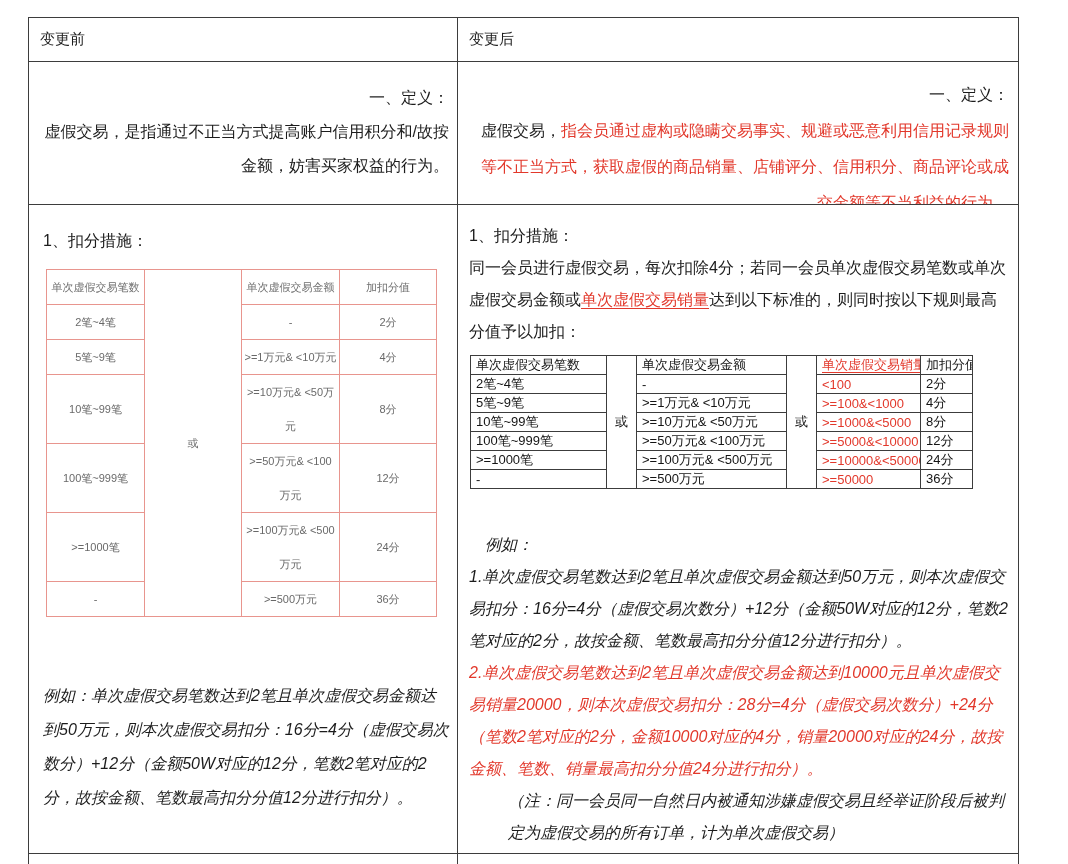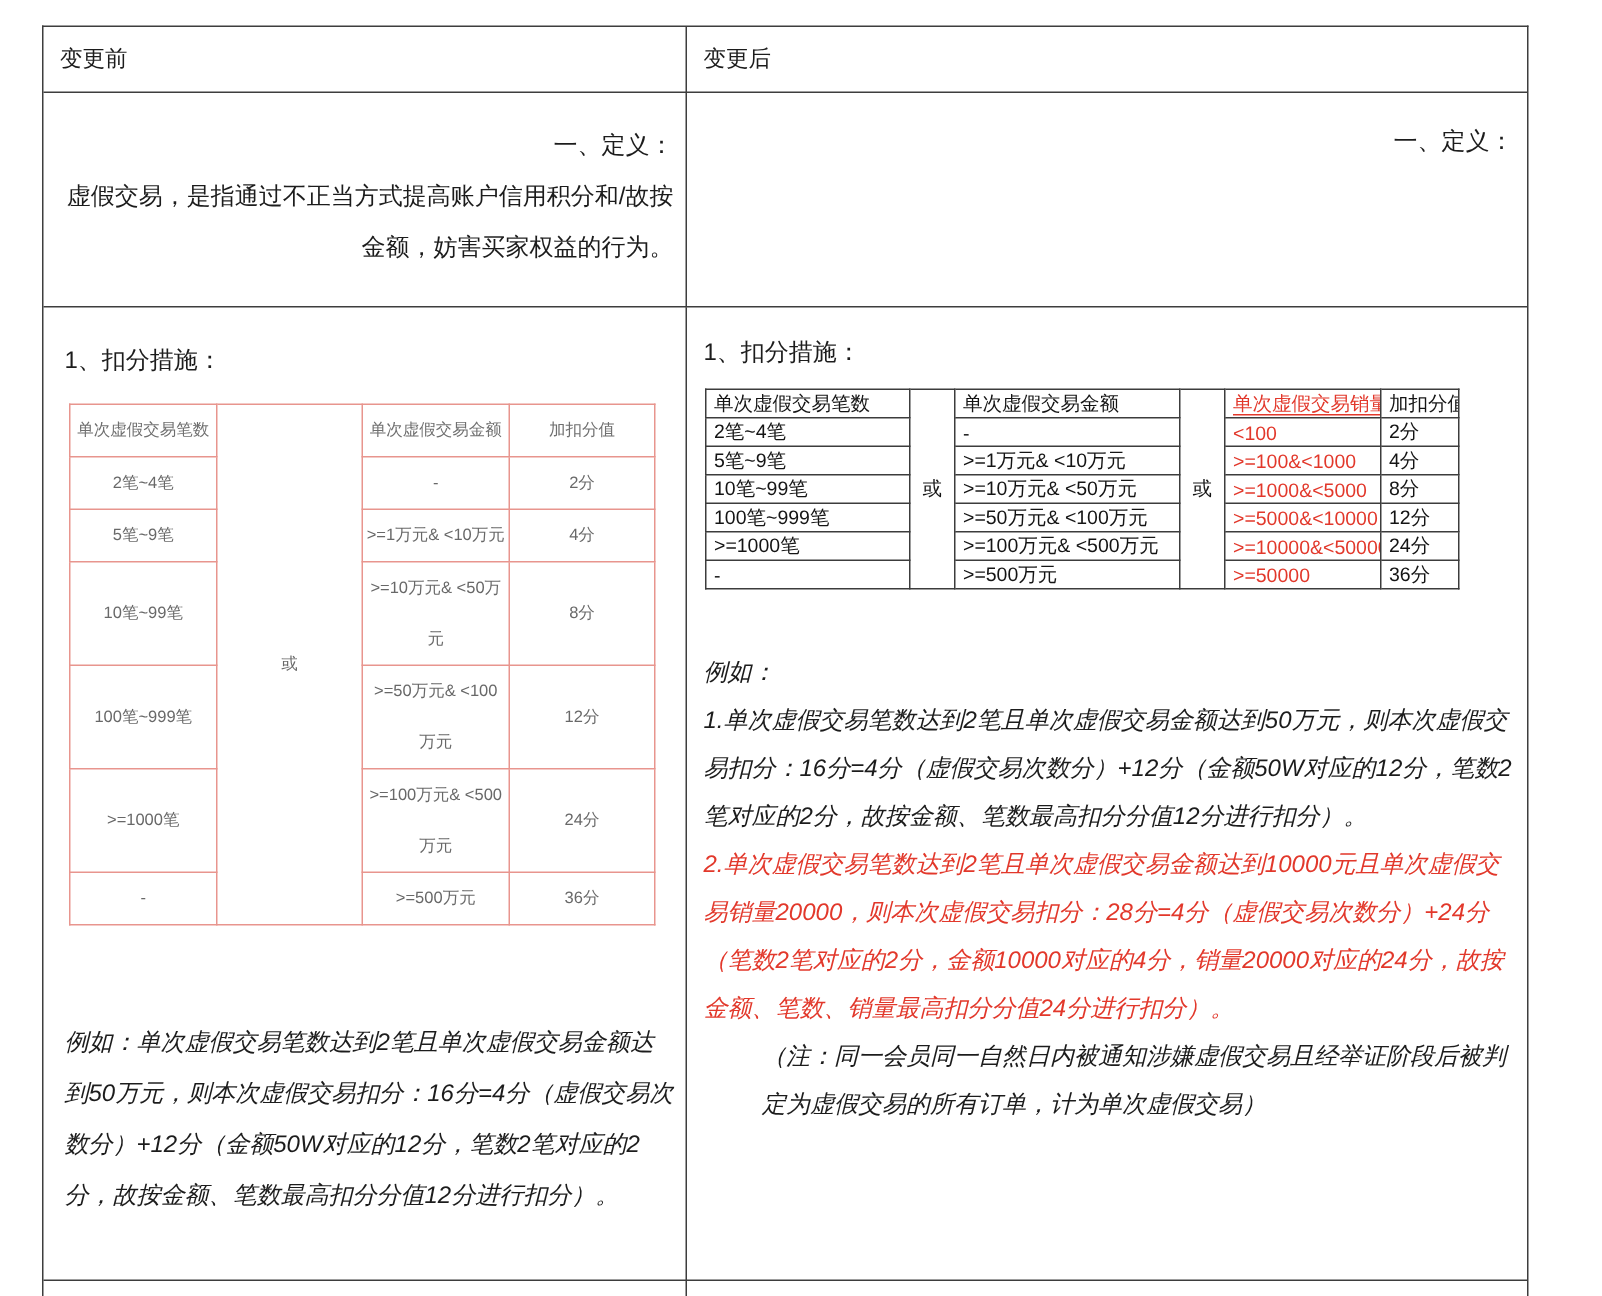--- a/index.html
+++ b/index.html
@@ -48,21 +48,21 @@
     border-collapse:collapse; table-layout:fixed; width:502px;
     margin:7px 0 0 1px; font-size:13px; color:#141414; line-height:normal;
   }
   table.t-after td {
     border:1px solid #3c3c3c; height:19px; padding:0 5px; text-align:left;
     white-space:nowrap; overflow:hidden;
   }
   table.t-after td.or { text-align:center; padding:0; }
 
   .ex-l { margin-top:62px; }
-  .exlab-r { margin-top:40px; }
+  .exlab-r { margin-top:40px;margin-left:16px; }
   .note-r { margin-top:0;margin-left:39px; }
 </style>
 </head>
 <body>
 
 <div class="page">
   <div class="outer">
 
     <div class="cell lft r-hdr">
       <span>变更前</span>
@@ -70,20 +70,21 @@
     <div class="cell r-hdr">
       <span>变更后</span>
     </div>
 
     <div class="cell lft r-def def-l">
       <p class="ti">一、定义：</p>
       <p>虚假交易，是指通过不正当方式提高账户信用积分和/故按金额，妨害买家权益的行为。</p>
     </div>
     <div class="cell r-def def-r">
       <p class="ti">一、定义：</p>
+      <p><span>虚假交易，</span><span class="red">指会员通过虚构或隐瞒交易事实、规避或恶意利用信用记录规则等不正当方式，获取虚假的商品销量、店铺评分、信用积分、商品评论或成交金额等不当利益的行为。</span></p>
     </div>
 
     <div class="cell lft r-meas meas-l">
       <p>1、扣分措施：</p>
 
       <table class="t-before">
         <colgroup>
             <col style="width:98px">
             <col style="width:97px">
             <col style="width:98px">
@@ -128,20 +129,21 @@
         </tr>
       </tbody>
         </table>
 
       <p class="it ex-l">例如：单次虚假交易笔数达到2笔且单次虚假交易金额达到50万元，则本次虚假交易扣分：16分=4分（虚假交易次数分）+12分（金额50W对应的12分，笔数2笔对应的2分，故按金额、笔数最高扣分分值12分进行扣分）。</p>
 
     </div>
 
     <div class="cell r-meas meas-r">
       <p>1、扣分措施：</p>
+      <p><span>同一会员进行虚假交易，每次扣除4分；若同一会员单次虚假交易笔数或单次虚假交易金额或</span><span class="red ul">单次虚假交易销量</span><span>达到以下标准的，则同时按以下规则最高分值予以加扣：</span></p>
 
       <table class="t-after">
         <colgroup>
             <col style="width:136px">
             <col style="width:30px">
             <col style="width:150px">
             <col style="width:30px">
             <col style="width:104px">
             <col style="width:52px">
           </colgroup>

